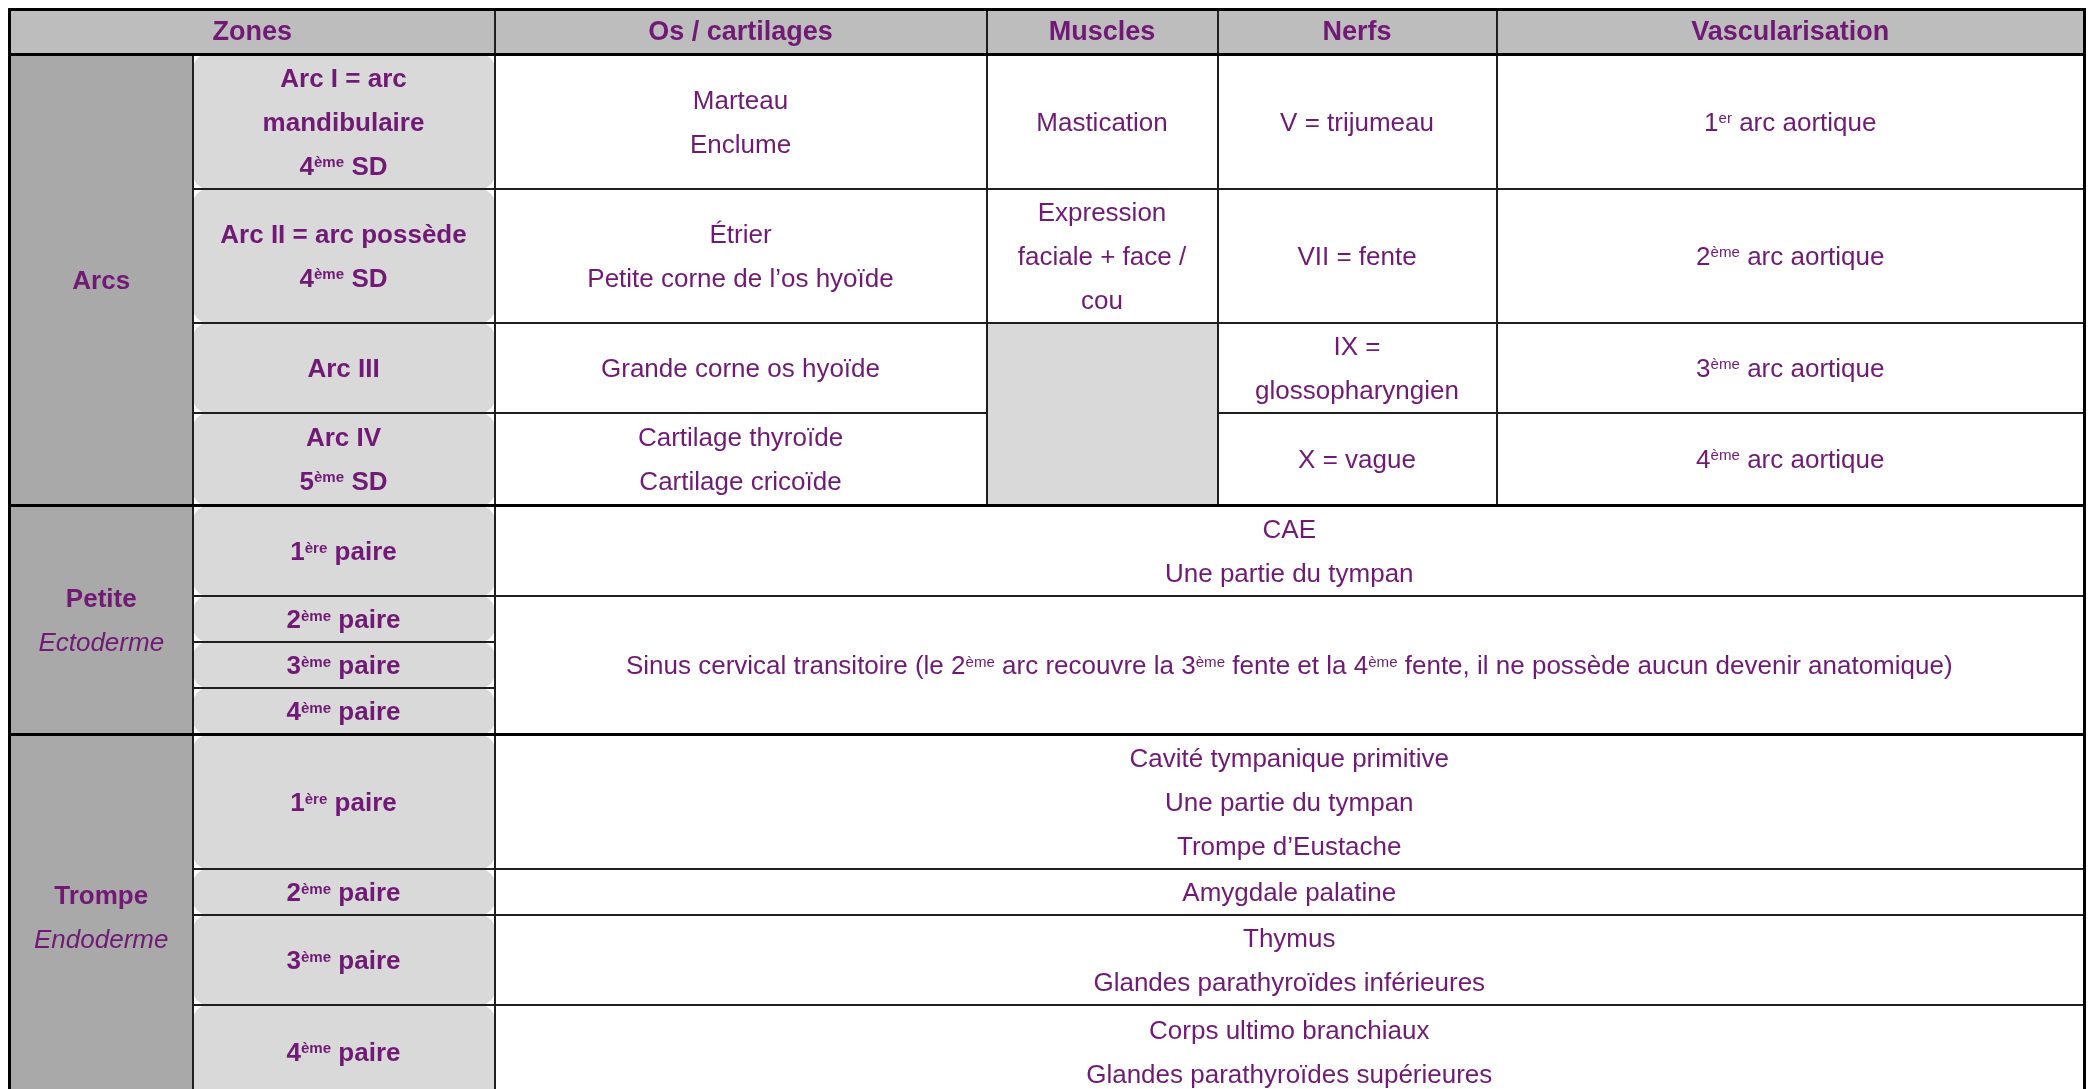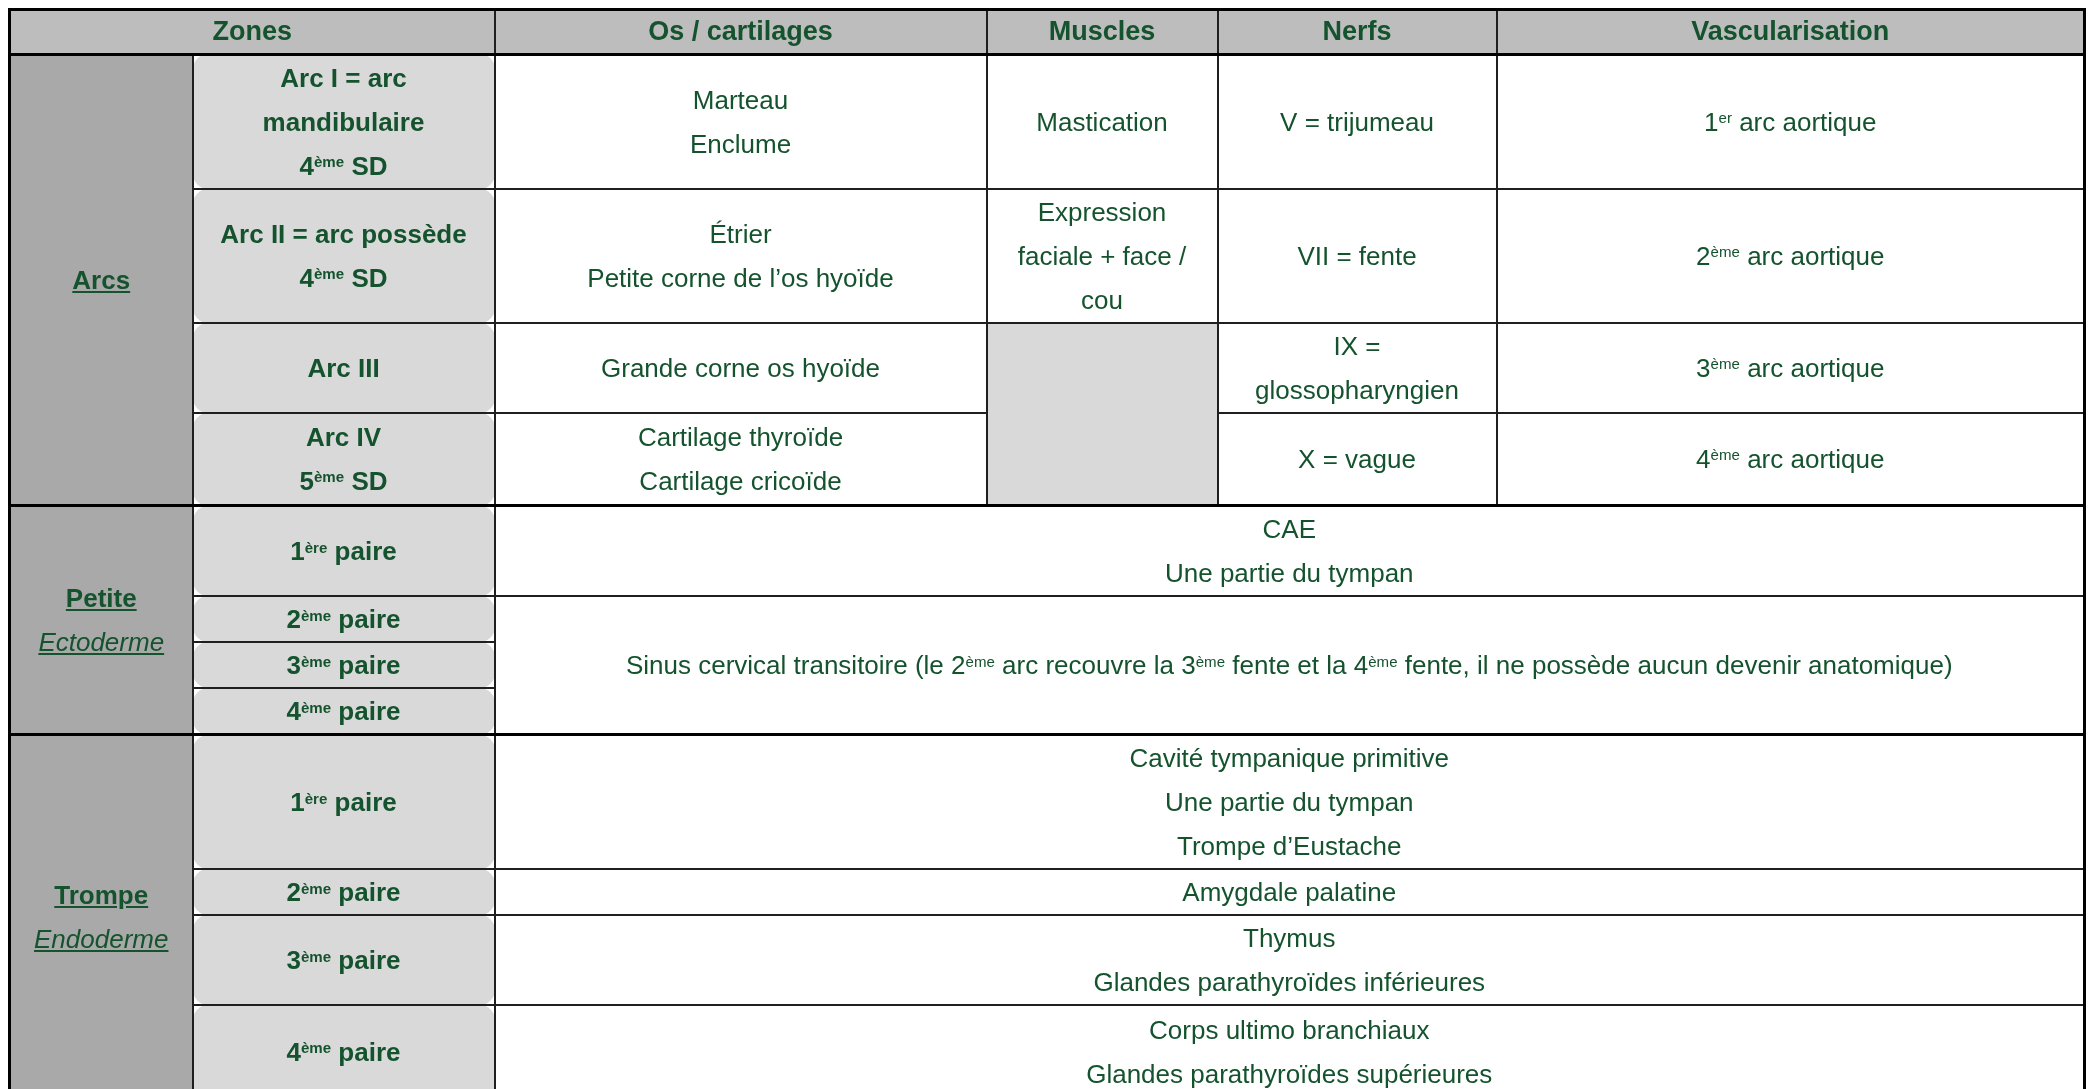--- a/index.html
+++ b/index.html
@@ -3,21 +3,21 @@
 <meta charset="utf-8">
 <style>
   * { box-sizing: border-box; }
   html, body { margin: 0; padding: 0; background: #ffffff; }
   .page {
     position: relative;
     width: 1886px;
     height: 1089px;
     background: #ffffff;
     font-family: "Liberation Sans", "DejaVu Sans", sans-serif;
-    color: #14532d;
+    color: #701a75;
   }
   table.deriv {
     position: absolute;
     left: 8px;
     top: 8px;
     width: 2075px;
     border-collapse: collapse;
     table-layout: fixed;
     border: 3px solid #000000;
   }
@@ -34,21 +34,20 @@
     background: #bdbdbd;
     font-weight: bold;
     font-size: 27px;
     line-height: 1.25;
     padding: 4px 6px;
   }
   tr.section-start td, tr.section-start th { border-top: 3px solid #000000; }
   .zone-cell {
     background: #a9a9a9;
     font-weight: bold;
-    text-decoration: underline;
   }
   .zone-sublabel { font-style: italic; font-weight: normal; }
   .subzone {
     background: #d9d9d9;
     font-weight: bold;
     padding: 0 2px;
     border-radius: 15px;
   }
   .sz-title { white-space: nowrap; }
   .sz-sd { font-weight: bold; white-space: nowrap; }

